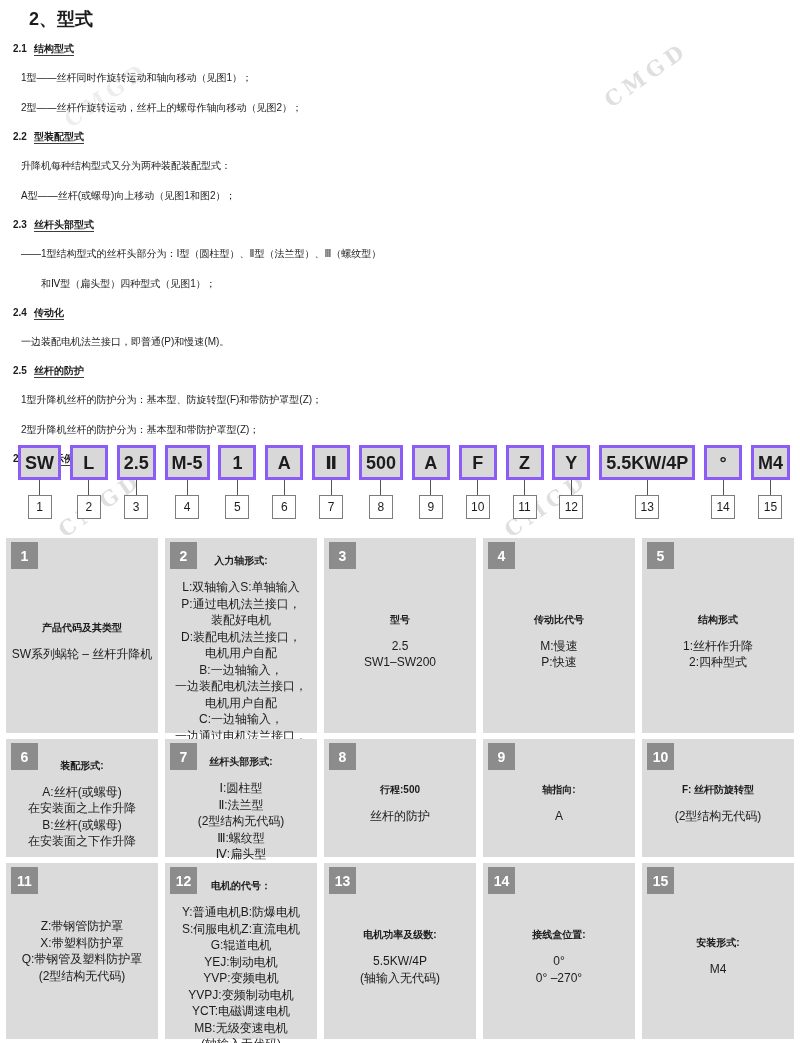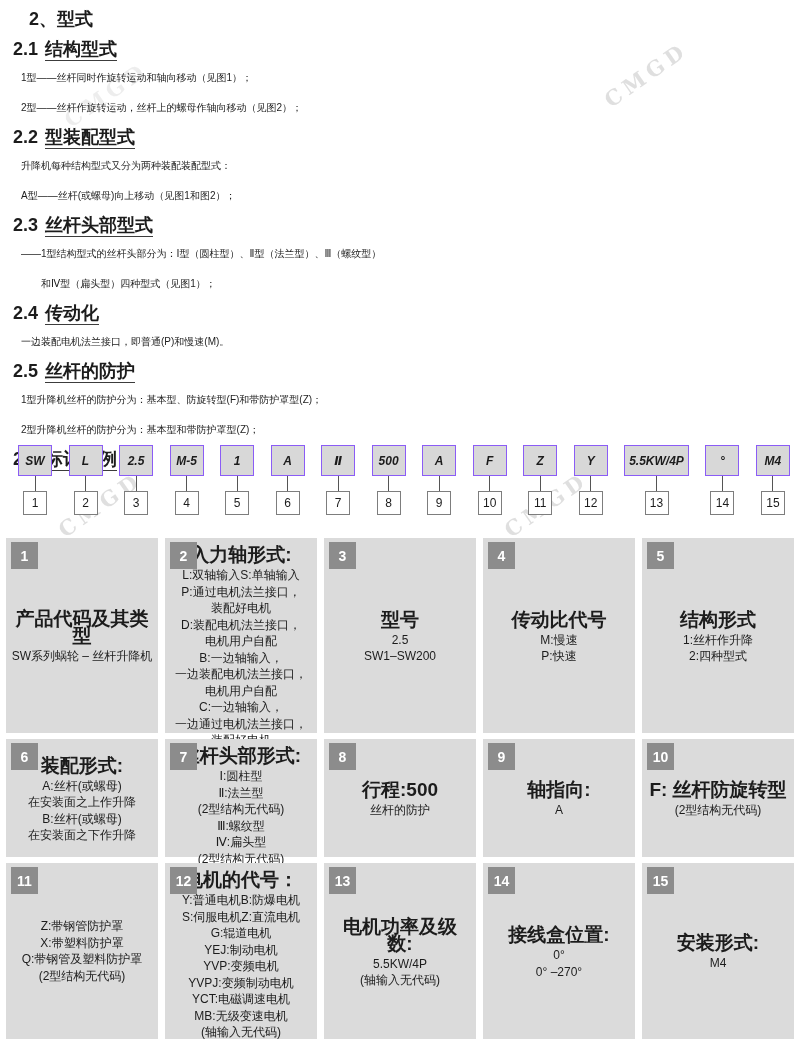--- a/index.html
+++ b/index.html
@@ -4,31 +4,31 @@
 <style>
   html,body{margin:0;padding:0;}
   body{
     width:800px;height:1043px;position:relative;background:#ffffff;
     font-family:"Liberation Sans","DejaVu Sans",sans-serif;color:#1c1c1c;
     overflow:hidden;
   }
   
   .doc-text{position:absolute;top:6px;left:13px;right:12px;}
   .page-title{font-size:18px;line-height:26px;font-weight:bold;margin:0 0 6px 16px;}
-  .sec-heading{font-size:18px;line-height:20px;font-weight:bold;margin:7px 0 0 0;}
+  .sec-heading{font-size:10px;line-height:20px;font-weight:bold;margin:7px 0 0 0;}
   .sec-heading .sec-txt{border-bottom:1px solid #3c3c3c;padding-bottom:1px;}
   .sec-num{margin-right:7px;}
   .sec-line{font-size:10px;line-height:22px;margin:8px;white-space:pre-wrap;}
   
   .mark-row{position:absolute;top:445px;left:18px;right:10px;display:flex;justify-content:space-between;}
   .mark-col{display:flex;flex-direction:column;align-items:center;}
   .code-box{
     min-width:24px;height:28px;padding:1px 4px 0 4px;background:#d8d8d8;
-    border:1px solid #8b5cf6;display:flex;align-items:center;justify-content:center;
-    font-size:12px;font-weight:bold;white-space:nowrap;font-style:italic;
+    border:3px solid #8b5cf6;display:flex;align-items:center;justify-content:center;
+    font-size:18px;font-weight:bold;white-space:nowrap;
   }
   .connector{width:1px;height:15px;background:#555;}
   .num-box{
     width:22px;height:22px;background:#ffffff;border:1px solid #7d7d7d;
     display:flex;align-items:center;justify-content:center;font-size:12px;
   }
   
   .grid{
     position:absolute;top:538px;left:6px;width:788px;
     display:grid;grid-template-columns:repeat(5,1fr);
@@ -38,21 +38,21 @@
     position:relative;background:#dbdbdb;display:flex;flex-direction:column;
     justify-content:center;align-items:center;text-align:center;padding:2px 3px;
     box-sizing:border-box;
   }
   .cell.top{justify-content:flex-start;padding-top:4px;}
   .badge{
     position:absolute;top:4px;left:5px;width:27px;height:27px;background:#8c8c8c;
     color:#ffffff;font-size:14px;font-weight:bold;display:flex;align-items:center;
     justify-content:center;
   }
-  .cell-title{font-size:19px;font-weight:bold;line-height:17px;margin:4px;}
+  .cell-title{font-size:10px;font-weight:bold;line-height:17px;margin:10px;}
   .cell-line{font-size:12px;line-height:16.5px;margin:0;}
   
   .wm{
     position:absolute;font-family:"DejaVu Serif","Liberation Serif",serif;
     font-size:21px;font-weight:bold;letter-spacing:5px;color:#c6c6c6;opacity:.55;
     transform:rotate(-35deg);pointer-events:none;
   }
   .wm1{left:598px;top:62px;}
   .wm2{left:58px;top:82px;opacity:.3;}
   .wm3{left:52px;top:492px;}

